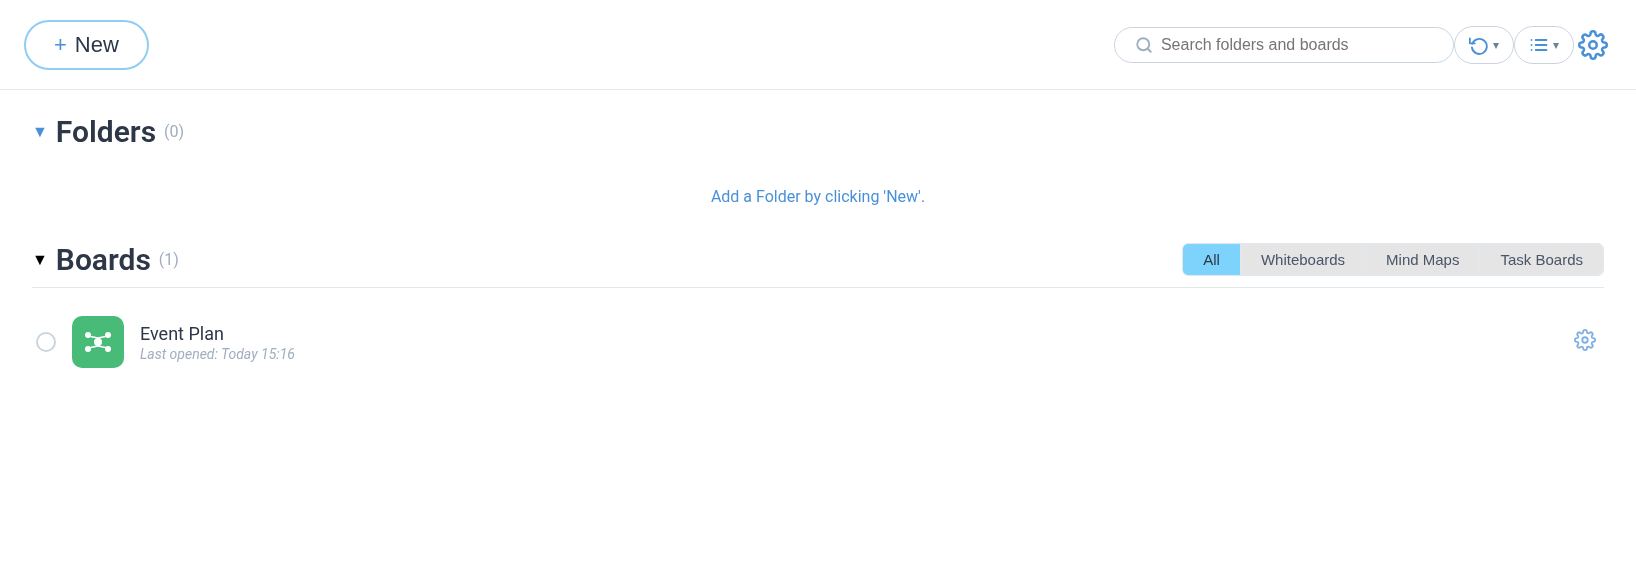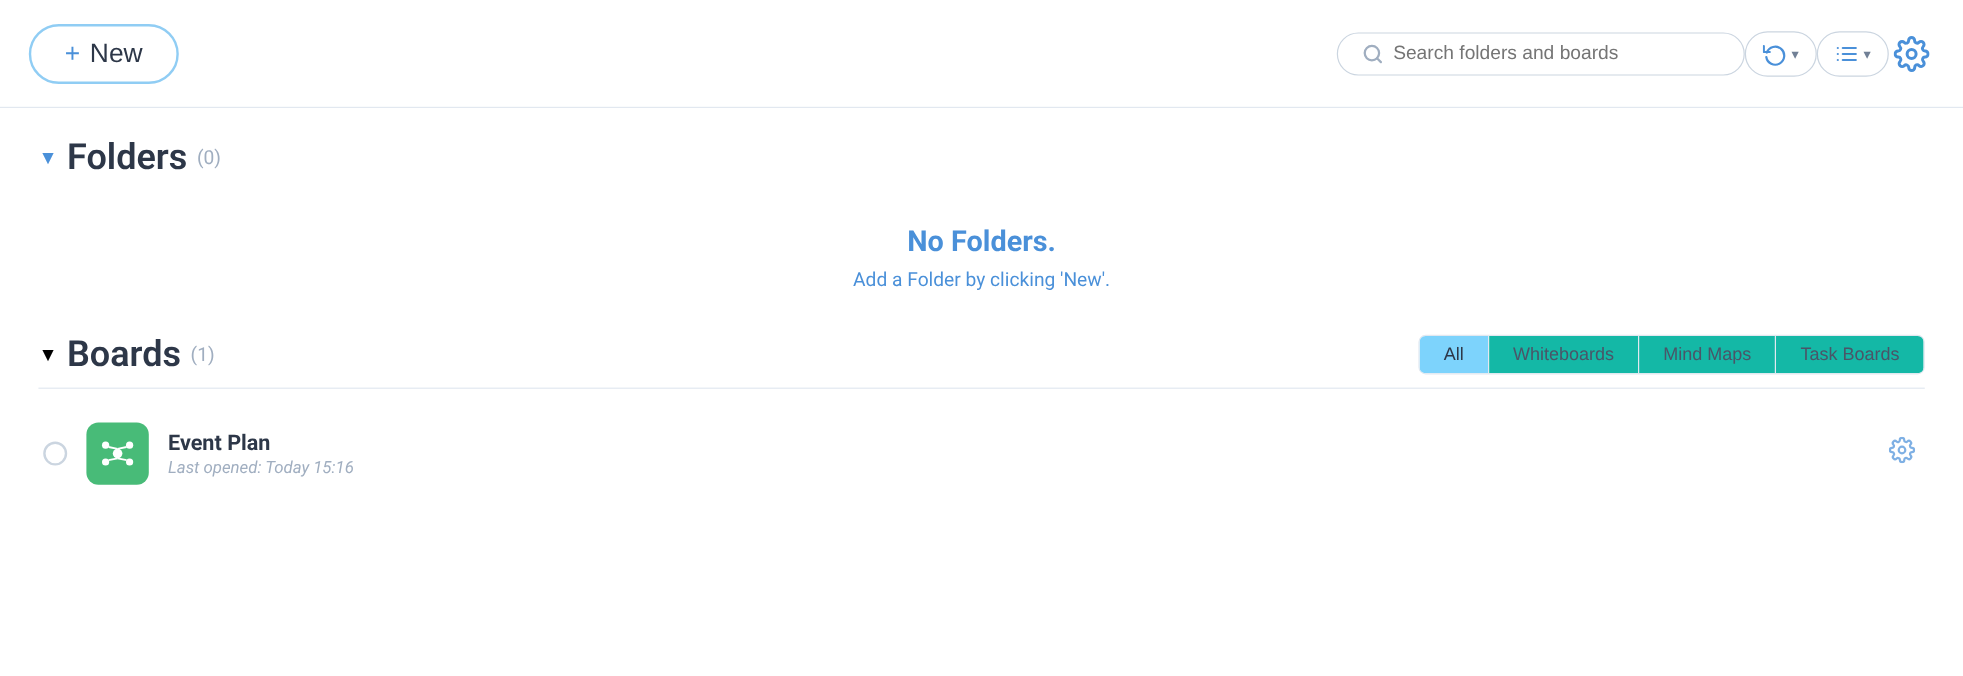--- a/index.html
+++ b/index.html
@@ -163,21 +163,21 @@
       display: flex;
       align-items: center;
       border: 1px solid #e2e8f0;
       border-radius: 6px;
       overflow: hidden;
     }
     .filter-tab {
       padding: 7px 20px;
       font-size: 15px;
       cursor: pointer;
-      background: #14b8a6;
+      background: #e5e5e5;
       color: #4a5568;
       border: none;
       border-right: 1px solid #e2e8f0;
       transition: background 0.2s;
     }
     .filter-tab:last-child { border-right: none; }
     .filter-tab.active {
       background: #7dd3fc;
       color: #2d3748;
       font-weight: 500;
@@ -212,21 +212,21 @@
     }
     .board-icon svg {
       width: 30px;
       height: 30px;
     }
     .board-info {
       flex: 1;
     }
     .board-name {
       font-size: 18px;
-      font-weight: 700;
+      font-weight: 400;
       color: #2d3748;
     }
     .board-meta {
       font-size: 14px;
       color: #a0aec0;
       font-style: italic;
       margin-top: 2px;
     }
     .board-settings-icon {
       position: absolute;
@@ -287,21 +287,20 @@
 <div class="main-content">
 
   <div>
     <div class="section-header">
       <span class="chevron-down">▼</span>
       <span class="section-title">Folders</span>
       <span class="section-count">(0)</span>
     </div>
 
     <div class="empty-state">
-      <div class="empty-title">No Folders.</div>
       <div class="empty-sub">Add a Folder by clicking 'New'.</div>
     </div>
   </div>
 
   <div class="boards-section">
     <div class="boards-header-row">
       <div class="boards-header-left">
         <span class="chevron-down">▼</span>
         <span class="section-title">Boards</span>
         <span class="section-count">(1)</span>

